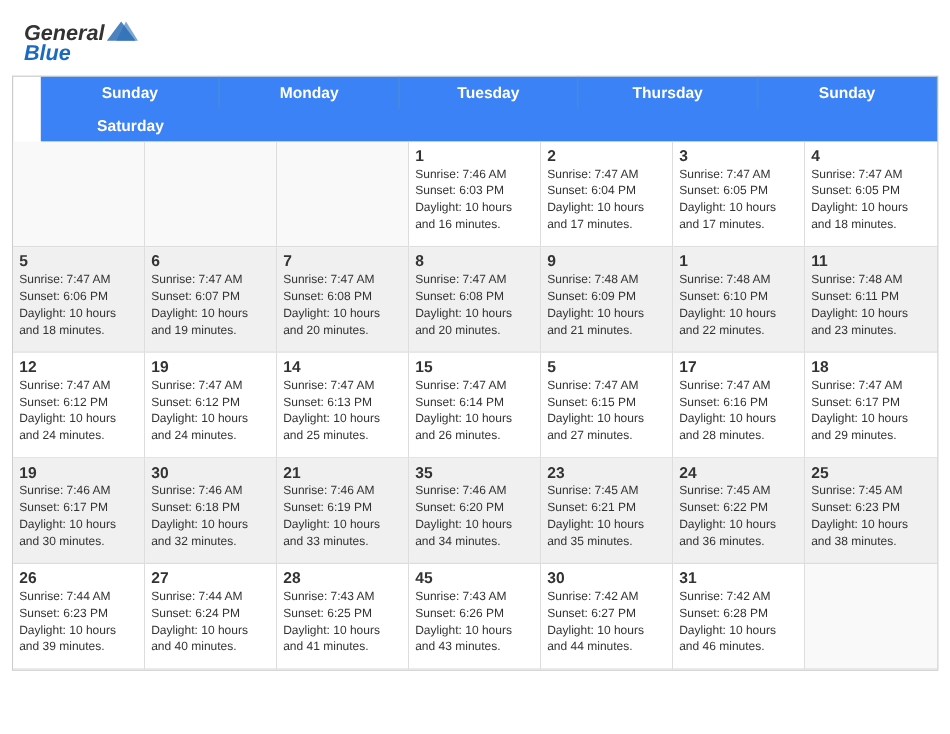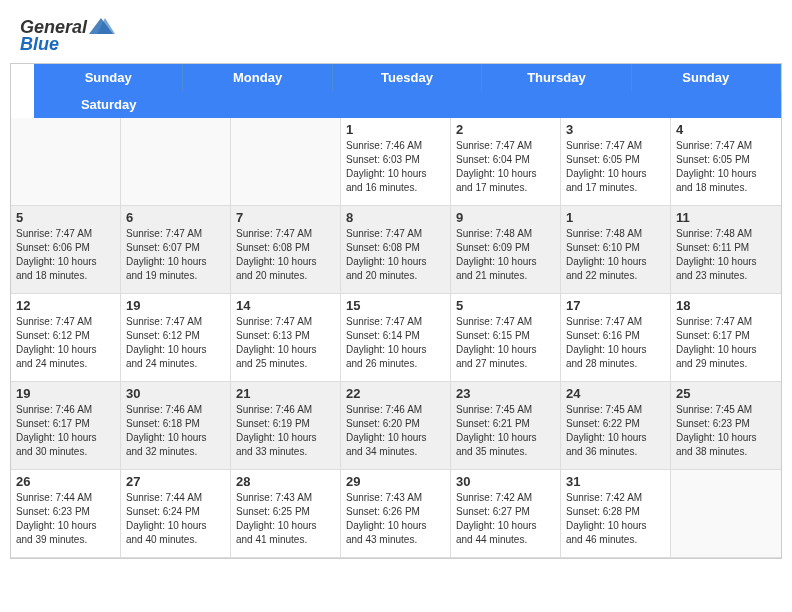--- a/index.html
+++ b/index.html
@@ -209,21 +209,21 @@
 and 32 minutes.</div>
         </div>
         <div class="cal-cell shaded">
           <div class="cell-date">21</div>
           <div class="cell-info" style="white-space: pre-line;">Sunrise: 7:46 AM
 Sunset: 6:19 PM
 Daylight: 10 hours
 and 33 minutes.</div>
         </div>
         <div class="cal-cell shaded">
-          <div class="cell-date">22</div>
+          <div class="cell-date">35</div>
           <div class="cell-info" style="white-space: pre-line;">Sunrise: 7:46 AM
 Sunset: 6:20 PM
 Daylight: 10 hours
 and 34 minutes.</div>
         </div>
         <div class="cal-cell shaded">
           <div class="cell-date">23</div>
           <div class="cell-info" style="white-space: pre-line;">Sunrise: 7:45 AM
 Sunset: 6:21 PM
 Daylight: 10 hours
@@ -258,21 +258,21 @@
 and 40 minutes.</div>
         </div>
         <div class="cal-cell">
           <div class="cell-date">28</div>
           <div class="cell-info" style="white-space: pre-line;">Sunrise: 7:43 AM
 Sunset: 6:25 PM
 Daylight: 10 hours
 and 41 minutes.</div>
         </div>
         <div class="cal-cell">
-          <div class="cell-date">29</div>
+          <div class="cell-date">45</div>
           <div class="cell-info" style="white-space: pre-line;">Sunrise: 7:43 AM
 Sunset: 6:26 PM
 Daylight: 10 hours
 and 43 minutes.</div>
         </div>
         <div class="cal-cell">
           <div class="cell-date">30</div>
           <div class="cell-info" style="white-space: pre-line;">Sunrise: 7:42 AM
 Sunset: 6:27 PM
 Daylight: 10 hours

